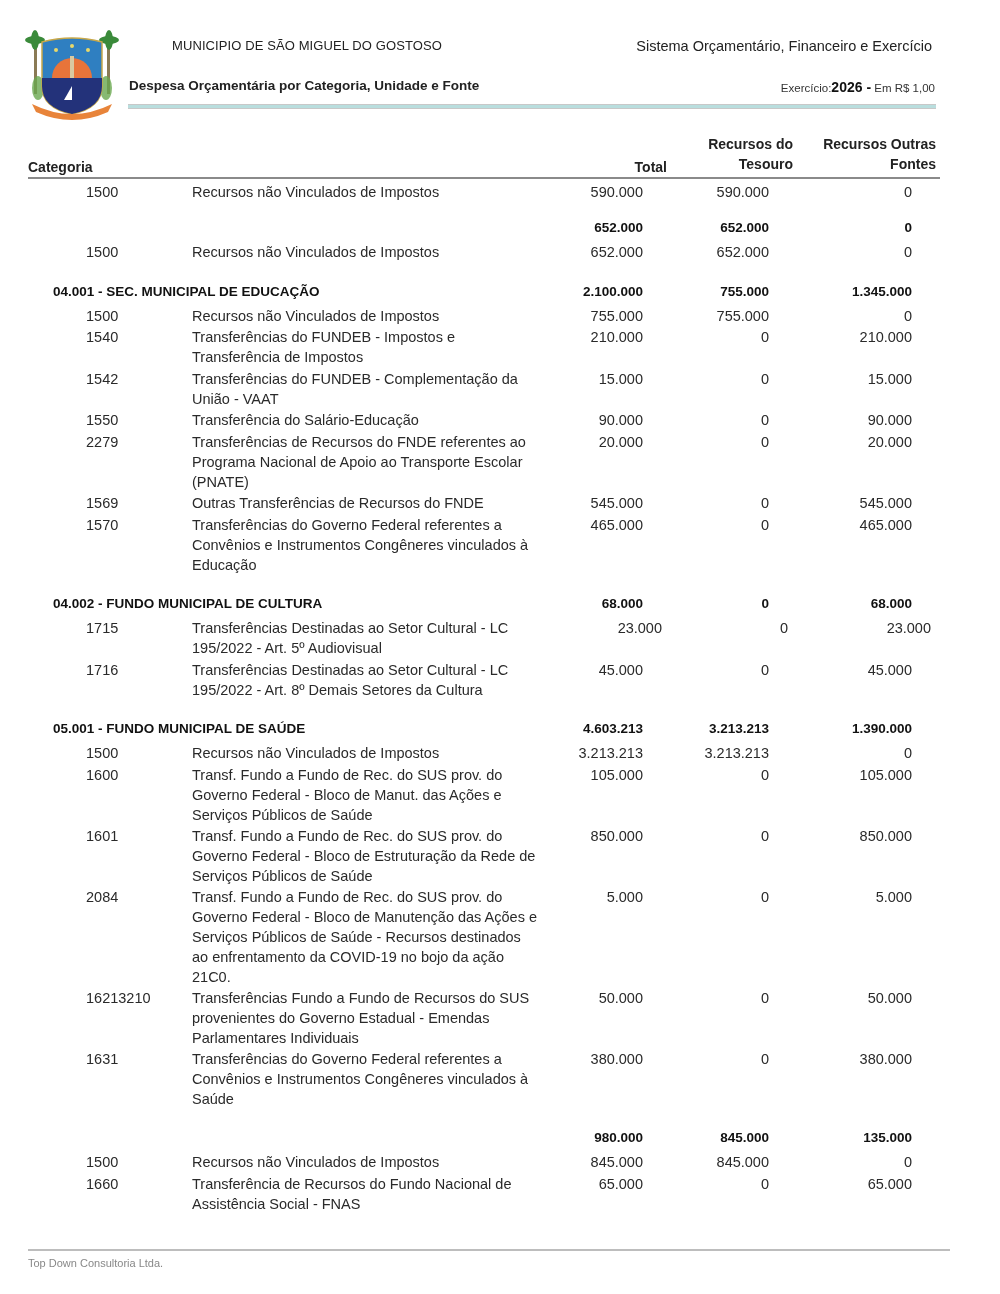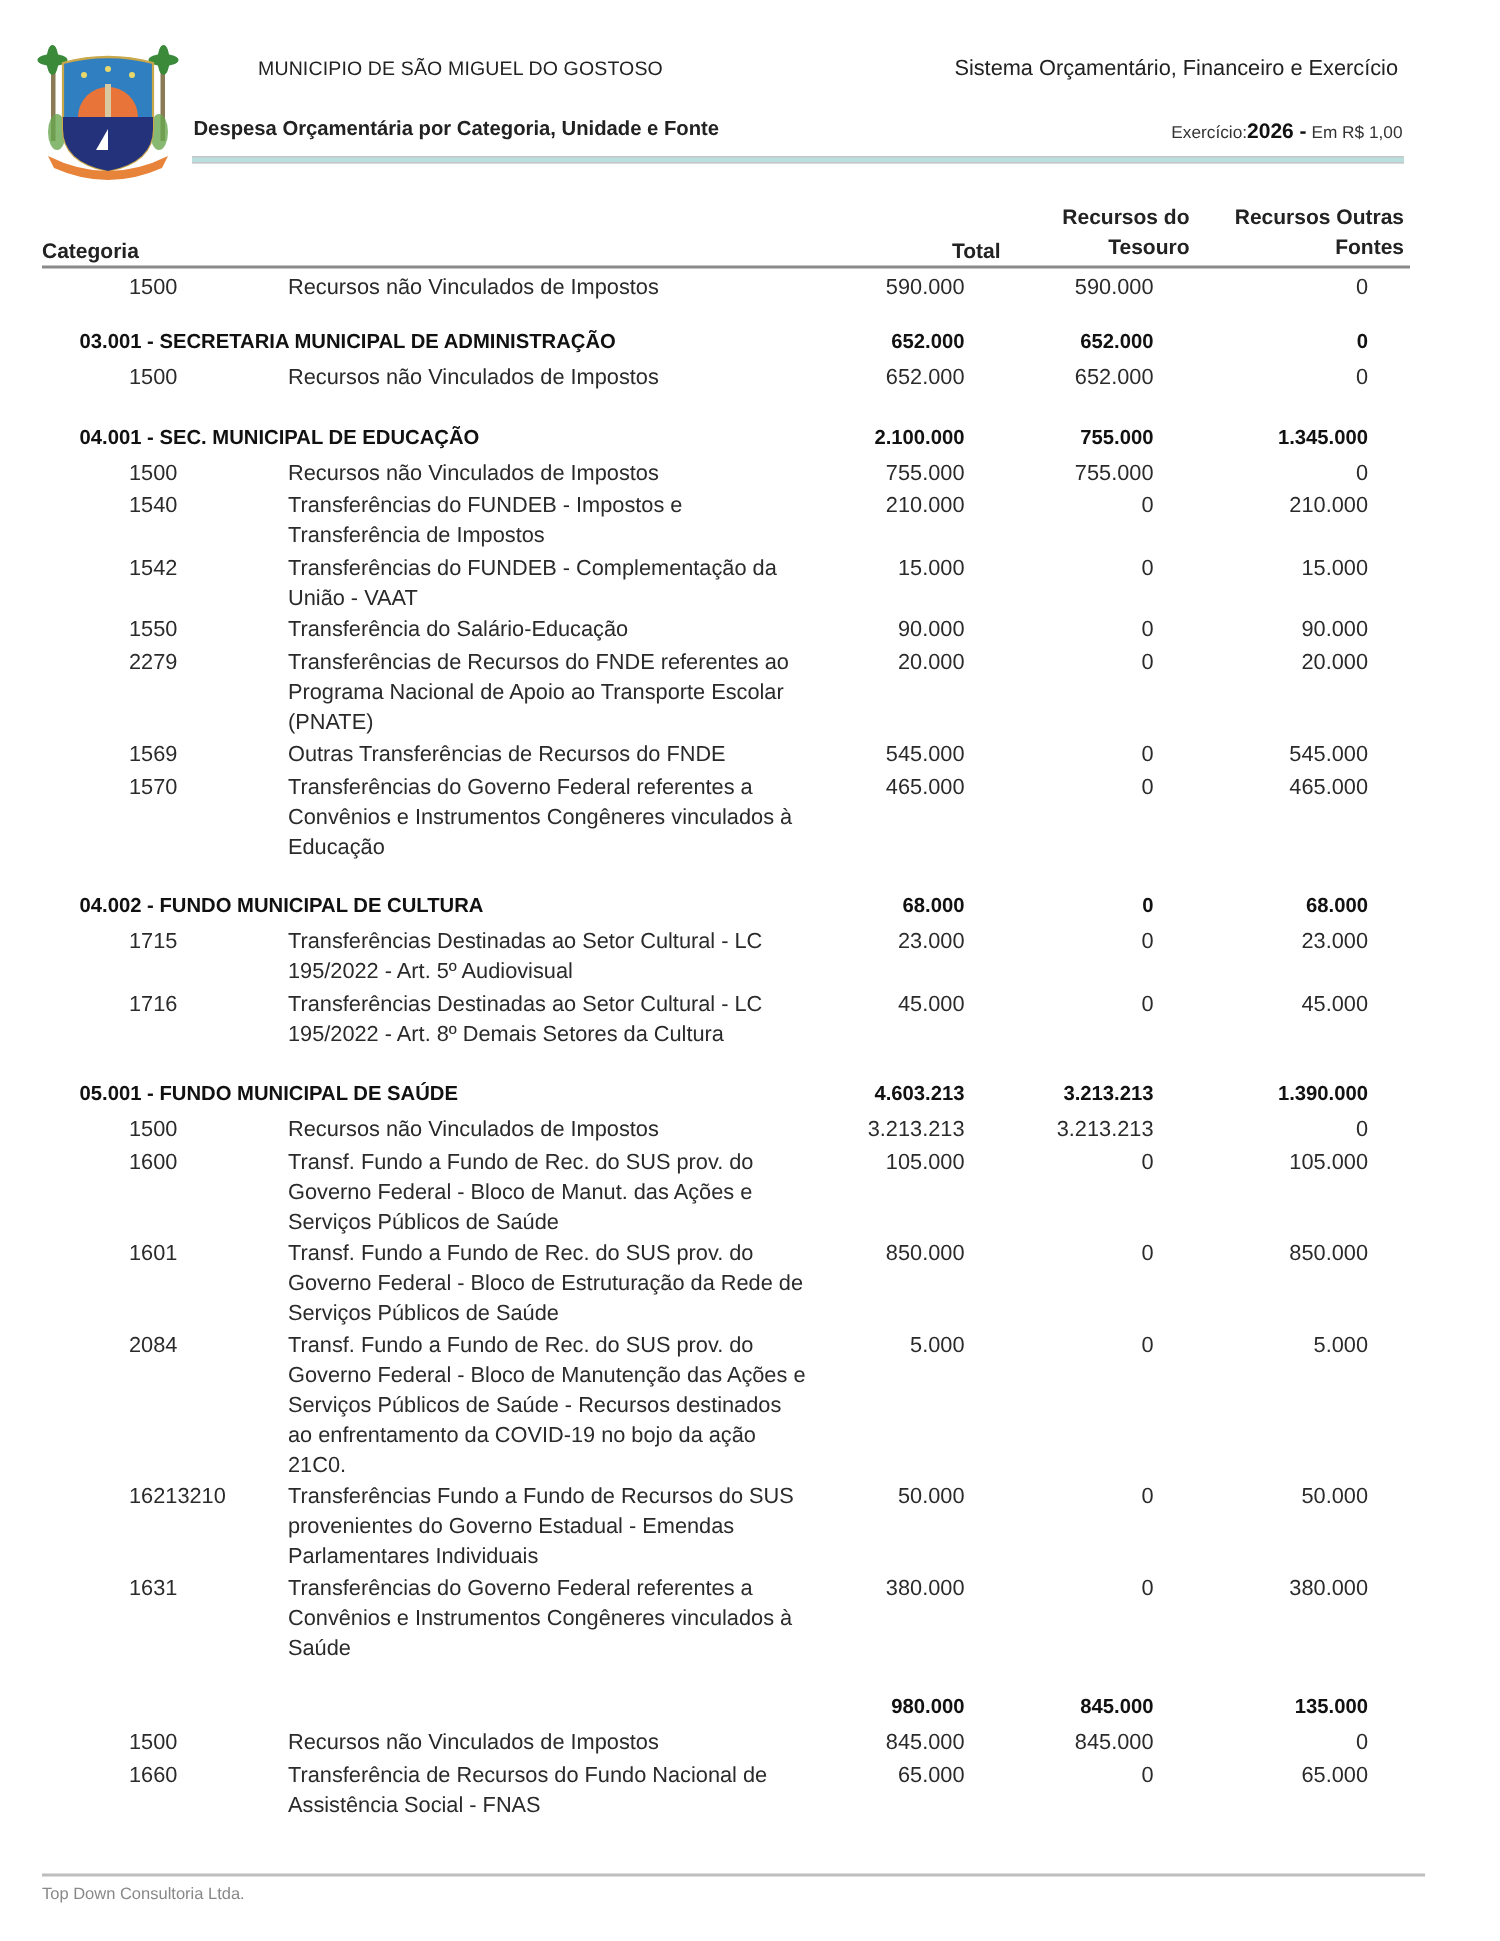--- a/index.html
+++ b/index.html
@@ -88,21 +88,20 @@
 
   <div class="row" style="height:38px; top:2px;">
     <span class="code">1500</span>
     <span class="desc">Recursos não Vinculados de Impostos</span>
     <span class="num n1">590.000</span>
     <span class="num n2">590.000</span>
     <span class="num n3">0</span>
   </div>
 
   <div class="row group" style="height:24px;">
-    <span class="gname">03.001 - SECRETARIA  MUNICIPAL DE ADMINISTRAÇÃO</span>
     <span class="num n1">652.000</span>
     <span class="num n2">652.000</span>
     <span class="num n3">0</span>
   </div>
   <div class="row" style="height:40px;">
     <span class="code">1500</span>
     <span class="desc">Recursos não Vinculados de Impostos</span>
     <span class="num n1">652.000</span>
     <span class="num n2">652.000</span>
     <span class="num n3">0</span>
@@ -163,21 +162,21 @@
     <span class="num n2">0</span>
     <span class="num n3">465.000</span>
   </div>
 
   <div class="row group" style="height:24px;">
     <span class="gname">04.002 - FUNDO MUNICIPAL DE CULTURA</span>
     <span class="num n1">68.000</span>
     <span class="num n2">0</span>
     <span class="num n3">68.000</span>
   </div>
-  <div class="row" style="height:42px;">
+  <div class="row" style="height:42px;padding-left:19px;">
     <span class="code">1715</span>
     <span class="desc">Transferências Destinadas ao Setor Cultural - LC 195/2022 - Art. 5º Audiovisual</span>
     <span class="num n1">23.000</span>
     <span class="num n2">0</span>
     <span class="num n3">23.000</span>
   </div>
   <div class="row" style="height:59px;">
     <span class="code">1716</span>
     <span class="desc">Transferências Destinadas ao Setor Cultural - LC 195/2022 - Art. 8º Demais Setores da Cultura</span>
     <span class="num n1">45.000</span>

